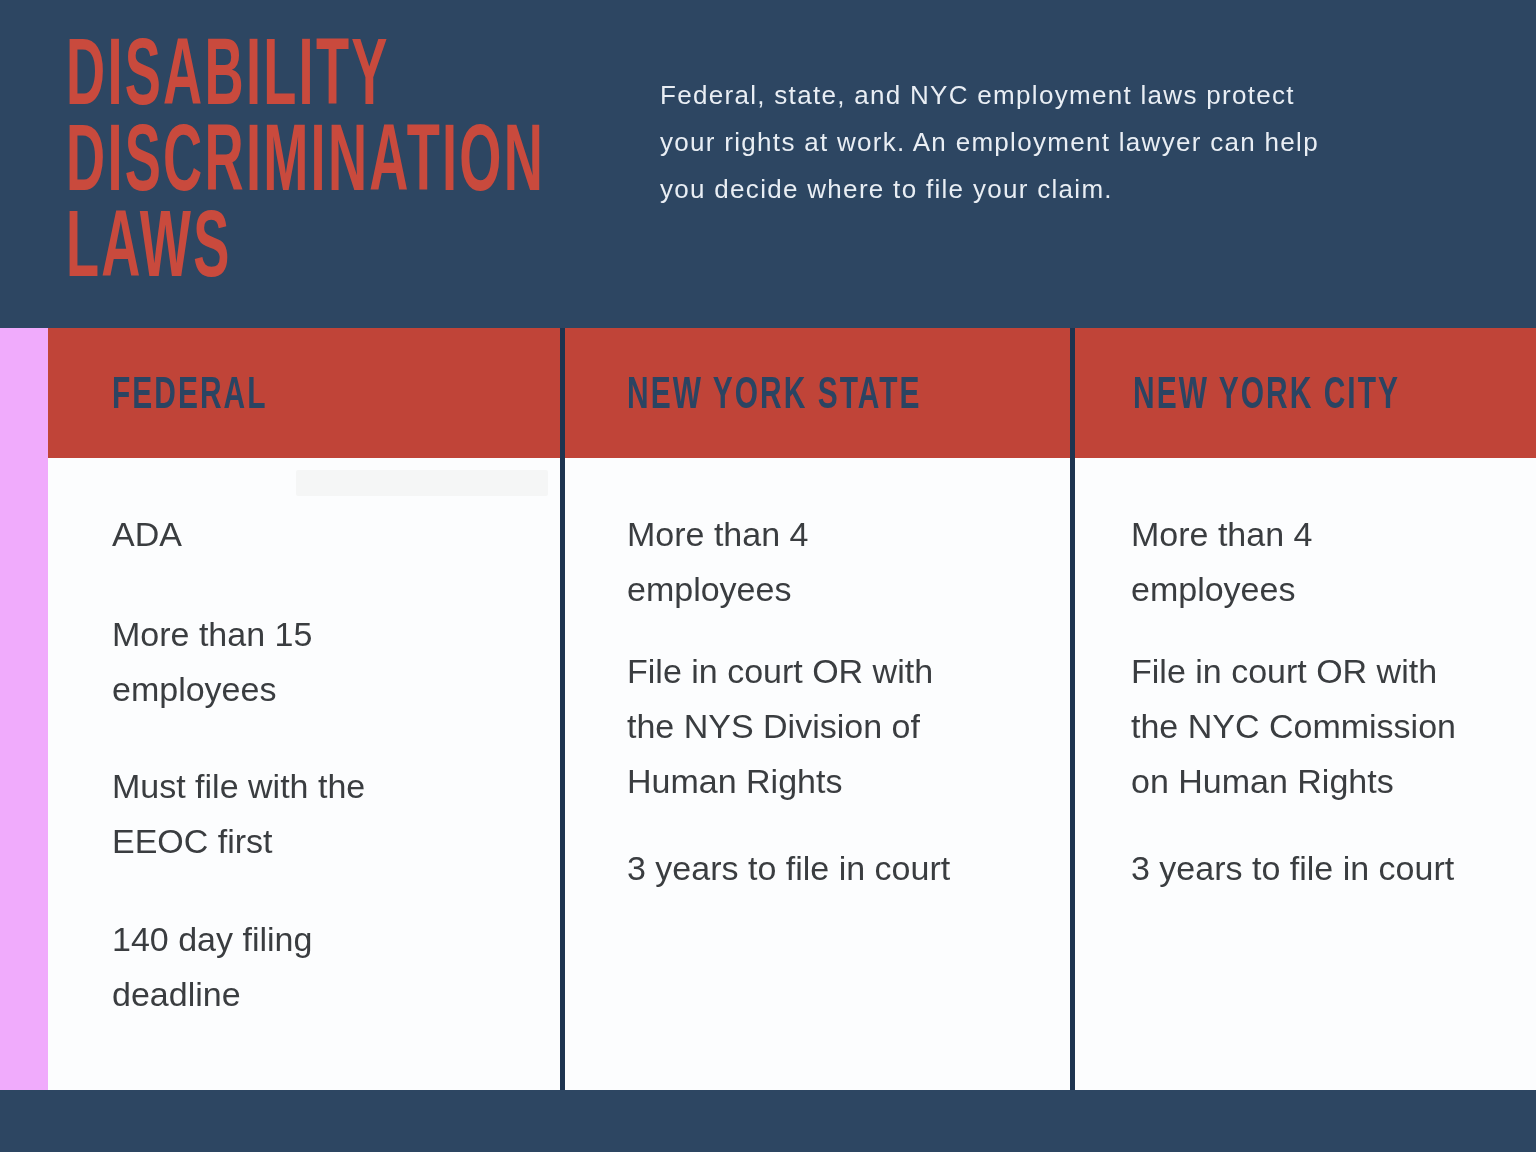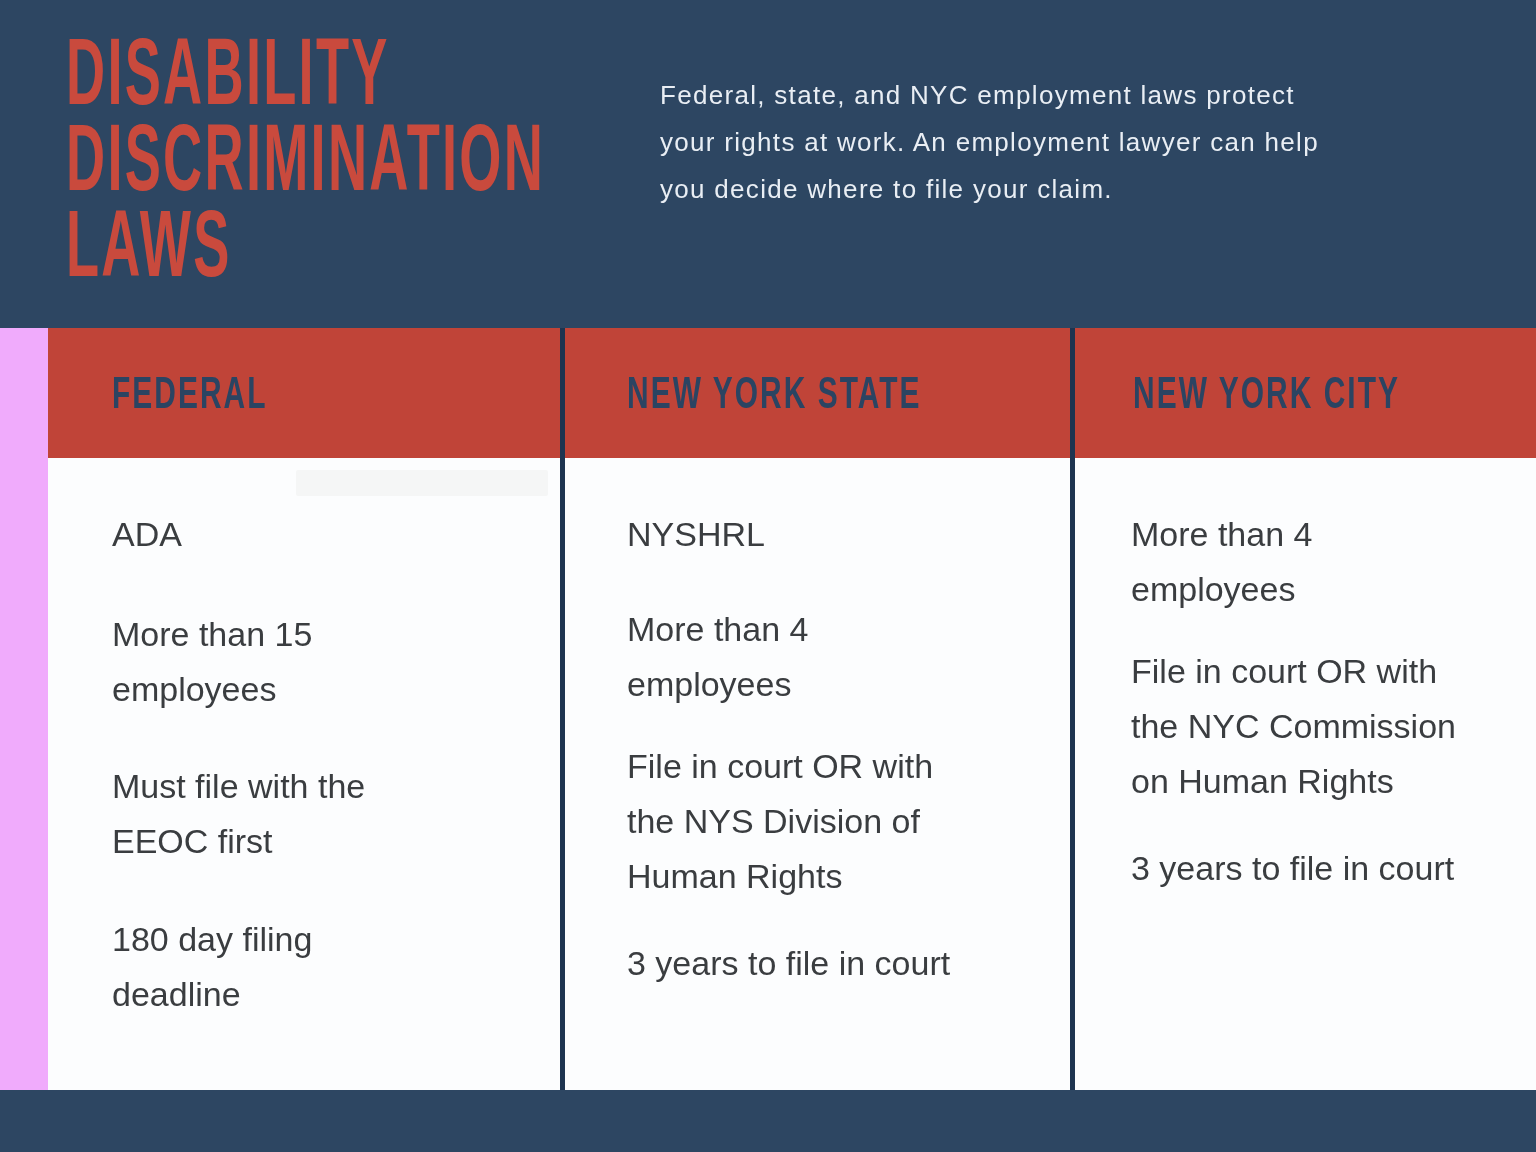--- a/index.html
+++ b/index.html
@@ -113,26 +113,25 @@
       <span class="th-label">NEW YORK CITY</span>
     </div>
 
     <div class="td td1">
       <div class="ghost"></div>
       <p class="item i1 prewrap">ADA</p>
       <p class="item i2 prewrap">More than 15
 employees</p>
       <p class="item i3 prewrap">Must file with the
 EEOC first</p>
-      <p class="item i4 prewrap">180 day filing
+      <p class="item i4 prewrap">140 day filing
 deadline</p>
     </div>
 
     <div class="td td2">
-      <p class="item i1 prewrap">NYSHRL</p>
       <p class="item i2 prewrap">More than 4
 employees</p>
       <p class="item i3 prewrap">File in court OR with
 the NYS Division of
 Human Rights</p>
       <p class="item i4 prewrap">3 years to file in court</p>
     </div>
 
     <div class="td td3">
       <p class="item i2 prewrap">More than 4

